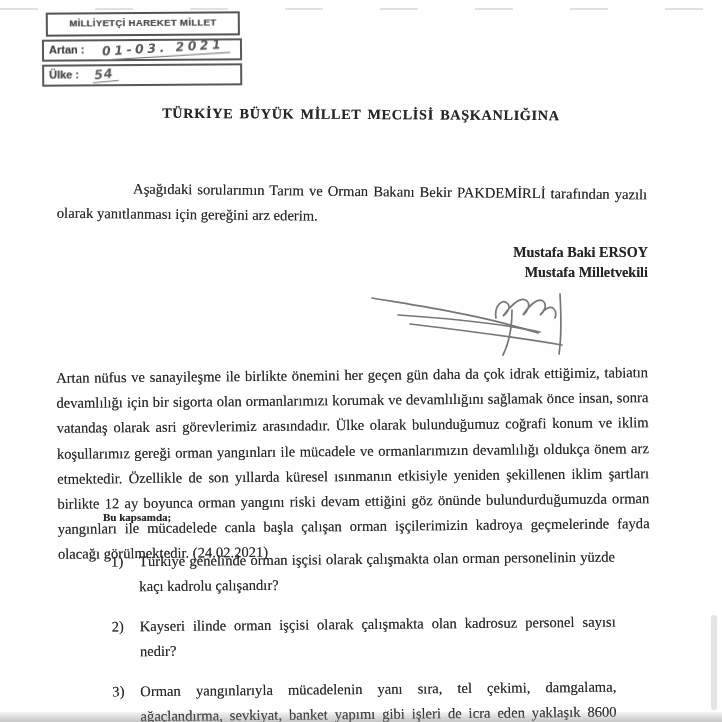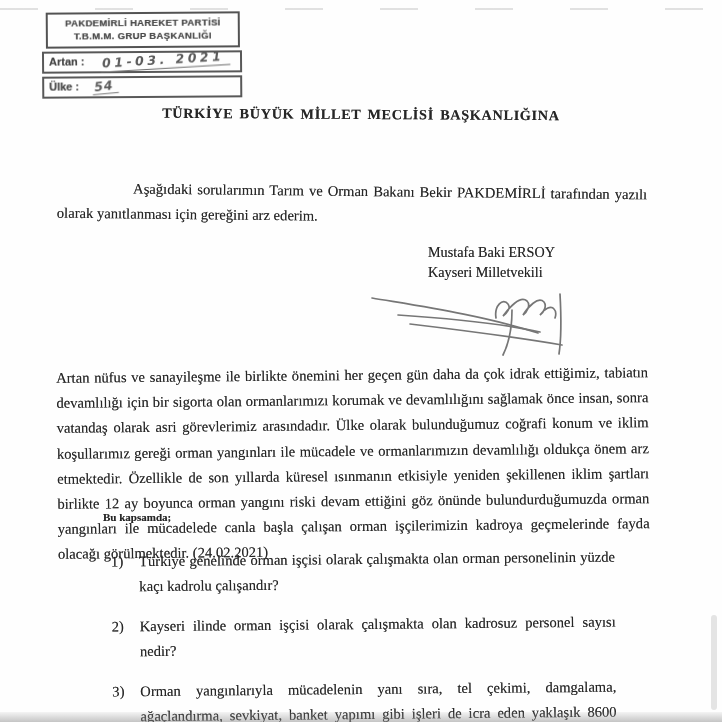--- a/index.html
+++ b/index.html
@@ -61,22 +61,22 @@
     transform:rotate(0.35deg);
   }
   
   .intro {
     position:absolute; left:57px; top:164px; width:590px;
     font-size:14.6px; line-height:25px; text-align:justify; text-indent:76px;
     transform:rotate(0.65deg);
   }
   
   .signer {
-    position:absolute; left:428px; top:243px; width:220px; text-align:left;
-    font-weight:normal; font-size:14.2px; line-height:19.5px;
+    position:absolute; left:428px; top:243px; width:220px; text-align:right;
+    font-weight:bold; font-size:14.2px; line-height:19.5px;
   }
   .signature-wrap { position:absolute; left:364px; top:282px; }
   
   .bodytext {
     position:absolute; left:57px; top:348px; width:592px;
     font-size:14.6px; line-height:25.2px; text-align:justify;
     transform:rotate(-0.55deg);
   }
   
   .section-label {
@@ -93,40 +93,39 @@
 </style>
 </head>
 <body>
 
 <div class="page">
 
   <div class="artifact-top"></div>
 
   <div class="stamp">
     <div class="stamp-name">
-      <div>PAKDEMİRLİ HAREKET PARTİSİ</div>
-      <div>T.B.M.M. GRUP BAŞKANLIĞI</div>
+      <div>MİLLİYETÇİ HAREKET MİLLET</div>
     </div>
     <div class="stamp-row">
       <span>Artan :</span>
       <span class="hand hand-date">01-03. 2021</span>
     </div>
     <div class="stamp-row">
       <span>Ülke :</span>
       <span class="hand hand-sayi">54</span>
     </div>
   </div>
 
   <div class="title">TÜRKİYE BÜYÜK MİLLET MECLİSİ BAŞKANLIĞINA</div>
 
   <p class="intro">Aşağıdaki sorularımın Tarım ve Orman Bakanı Bekir PAKDEMİRLİ tarafından yazılı olarak yanıtlanması için gereğini arz ederim.</p>
 
   <div class="signer">
     <div>Mustafa Baki ERSOY</div>
-    <div>Kayseri Milletvekili</div>
+    <div>Mustafa Milletvekili</div>
   </div>
 
   <div class="signature-wrap">
     <svg width="232" height="82" viewBox="0 0 232 82">
       <g fill="none" stroke="#5f5f5f" stroke-width="1.7" stroke-linecap="round" opacity="0.85">
         <path d="M8,16 C55,24 118,33 174,51"></path>
         <path d="M34,33 C92,37 142,42 176,50"></path>
         <path d="M46,42 C105,49 162,57 198,63"></path>
         <path d="M132,36 C130,24 139,15 144,22 C147,26 143,31 139,34 C145,26 156,13 163,19 C167,23 163,30 159,33 C164,25 174,14 180,20 C183,24 180,30 176,33 C180,27 187,23 190,27 C192,29 192,33 191,36"></path>
         <path d="M196,12 C197,30 198,52 195,72"></path>

